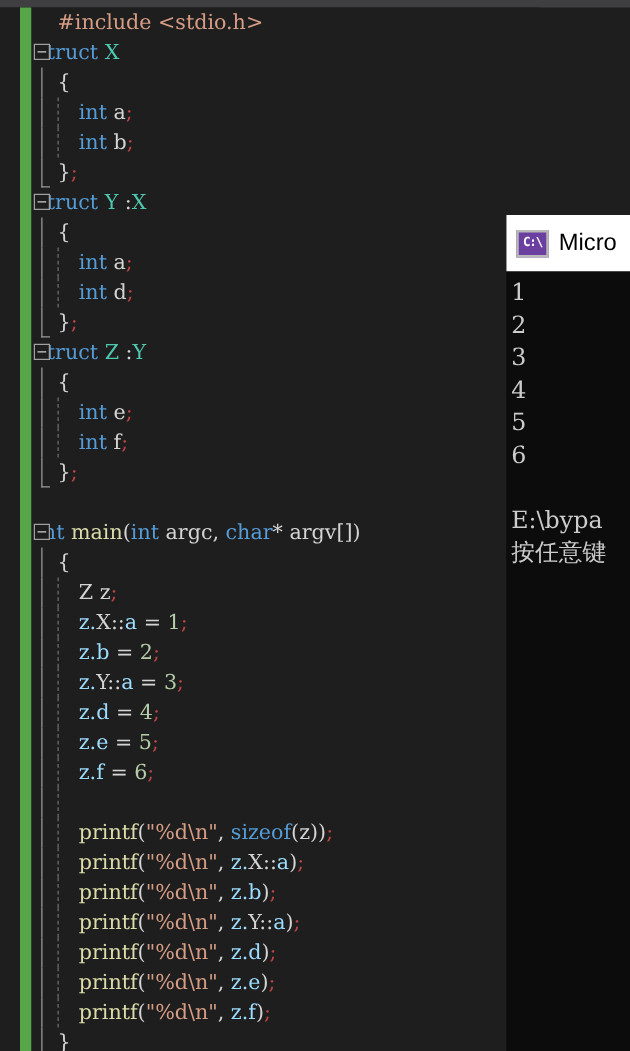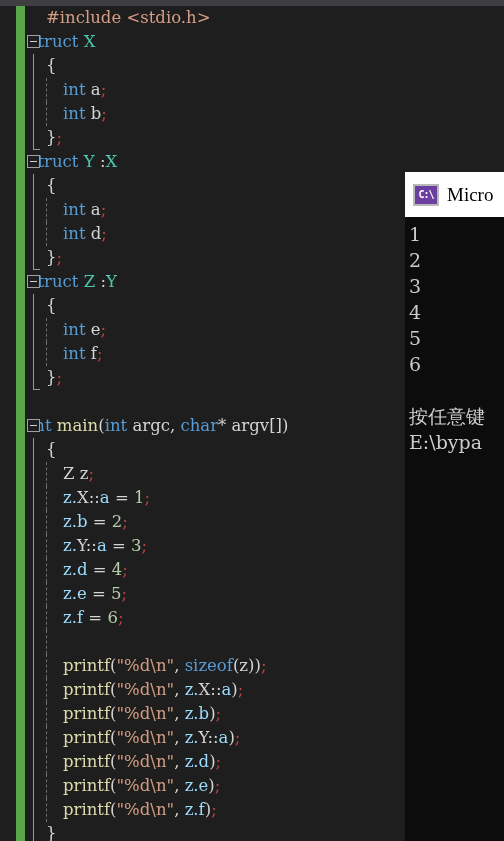--- a/index.html
+++ b/index.html
@@ -169,21 +169,21 @@
   #console-icon span {
     color: #ffffff;
     font-family: "DejaVu Sans Mono", monospace;
     font-size: 10px;
     font-weight: bold;
     letter-spacing: -1px;
     line-height: 1;
   }
   #console-title-text {
     margin-left: 8px;
-    font-family: Liberation Serif, serif;
+    font-family: Liberation Sans, sans-serif;
     font-size: 19px;
     color: #000000;
     white-space: nowrap;
     overflow: hidden;
   }
   #console-body {
     padding: 4px 0 0 4px;
     font-family: "DejaVu Serif", serif;
     font-size: 19px;
     line-height: 26px;
@@ -206,14 +206,14 @@
   <div id="code"><div class="line"><span style="margin-left: 0px;"><span class="str">#include &lt;stdio.h&gt;</span></span></div><div class="line"><span class="fold"></span><span style="margin-left: -17px;"><span class="kw">struct</span><span class="plain"> </span><span class="type">X</span></span></div><div class="line"><span class="vguide"></span><span style="margin-left: 0px;"><span class="punct">{</span></span></div><div class="line"><span class="vguide"></span><span class="dguide"></span><span style="margin-left: 17px;"><span class="kw">int</span><span class="plain"> </span><span class="plain">a</span><span class="semi">;</span></span></div><div class="line"><span class="vguide"></span><span class="dguide"></span><span style="margin-left: 17px;"><span class="kw">int</span><span class="plain"> </span><span class="plain">b</span><span class="semi">;</span></span></div><div class="line"><span class="vguide end"></span><span style="margin-left: 0px;"><span class="punct">}</span><span class="semi">;</span></span></div><div class="line"><span class="fold"></span><span style="margin-left: -17px;"><span class="kw">struct</span><span class="plain"> </span><span class="type">Y</span><span class="plain"> :</span><span class="type">X</span></span></div><div class="line"><span class="vguide"></span><span style="margin-left: 0px;"><span class="punct">{</span></span></div><div class="line"><span class="vguide"></span><span class="dguide"></span><span style="margin-left: 17px;"><span class="kw">int</span><span class="plain"> </span><span class="plain">a</span><span class="semi">;</span></span></div><div class="line"><span class="vguide"></span><span class="dguide"></span><span style="margin-left: 17px;"><span class="kw">int</span><span class="plain"> </span><span class="plain">d</span><span class="semi">;</span></span></div><div class="line"><span class="vguide end"></span><span style="margin-left: 0px;"><span class="punct">}</span><span class="semi">;</span></span></div><div class="line"><span class="fold"></span><span style="margin-left: -17px;"><span class="kw">struct</span><span class="plain"> </span><span class="type">Z</span><span class="plain"> :</span><span class="type">Y</span></span></div><div class="line"><span class="vguide"></span><span style="margin-left: 0px;"><span class="punct">{</span></span></div><div class="line"><span class="vguide"></span><span class="dguide"></span><span style="margin-left: 17px;"><span class="kw">int</span><span class="plain"> </span><span class="plain">e</span><span class="semi">;</span></span></div><div class="line"><span class="vguide"></span><span class="dguide"></span><span style="margin-left: 17px;"><span class="kw">int</span><span class="plain"> </span><span class="plain">f</span><span class="semi">;</span></span></div><div class="line"><span class="vguide end"></span><span style="margin-left: 0px;"><span class="punct">}</span><span class="semi">;</span></span></div><div class="line"><span style="margin-left: -17px;"></span></div><div class="line"><span class="fold"></span><span style="margin-left: -17px;"><span class="kw">int</span><span class="plain"> </span><span class="fn">main</span><span class="punct">(</span><span class="kw">int</span><span class="plain"> argc, </span><span class="kw">char</span><span class="plain">* argv[])</span></span></div><div class="line"><span class="vguide"></span><span style="margin-left: 0px;"><span class="punct">{</span></span></div><div class="line"><span class="vguide"></span><span class="dguide"></span><span style="margin-left: 17px;"><span class="plain">Z</span><span class="plain"> </span><span class="plain">z</span><span class="semi">;</span></span></div><div class="line"><span class="vguide"></span><span class="dguide"></span><span style="margin-left: 17px;"><span class="ident">z.</span><span class="plain">X</span><span class="plain">::</span><span class="ident">a</span><span class="op"> = </span><span class="num">1</span><span class="semi">;</span></span></div><div class="line current"><span class="vguide"></span><span class="dguide"></span><span style="margin-left: 17px;"><span class="ident">z.</span><span class="ident">b</span><span class="op"> = </span><span class="num">2</span><span class="semi">;</span></span></div><div class="line"><span class="vguide"></span><span class="dguide"></span><span style="margin-left: 17px;"><span class="ident">z.</span><span class="plain">Y</span><span class="plain">::</span><span class="ident">a</span><span class="op"> = </span><span class="num">3</span><span class="semi">;</span></span></div><div class="line"><span class="vguide"></span><span class="dguide"></span><span style="margin-left: 17px;"><span class="ident">z.</span><span class="ident">d</span><span class="op"> = </span><span class="num">4</span><span class="semi">;</span></span></div><div class="line"><span class="vguide"></span><span class="dguide"></span><span style="margin-left: 17px;"><span class="ident">z.</span><span class="ident">e</span><span class="op"> = </span><span class="num">5</span><span class="semi">;</span></span></div><div class="line"><span class="vguide"></span><span class="dguide"></span><span style="margin-left: 17px;"><span class="ident">z.</span><span class="ident">f</span><span class="op"> = </span><span class="num">6</span><span class="semi">;</span></span></div><div class="line"><span class="vguide"></span><span class="dguide"></span><span style="margin-left: 17px;"></span></div><div class="line"><span class="vguide"></span><span class="dguide"></span><span style="margin-left: 17px;"><span class="fn">printf</span><span class="punct">(</span><span class="str">"%d\n"</span><span class="plain">, </span><span class="kw">sizeof</span><span class="plain">(z))</span><span class="semi">;</span></span></div><div class="line"><span class="vguide"></span><span class="dguide"></span><span style="margin-left: 17px;"><span class="fn">printf</span><span class="punct">(</span><span class="str">"%d\n"</span><span class="plain">, </span><span class="ident">z.</span><span class="plain">X</span><span class="plain">::</span><span class="ident">a</span><span class="punct">)</span><span class="semi">;</span></span></div><div class="line"><span class="vguide"></span><span class="dguide"></span><span style="margin-left: 17px;"><span class="fn">printf</span><span class="punct">(</span><span class="str">"%d\n"</span><span class="plain">, </span><span class="ident">z.</span><span class="ident">b</span><span class="punct">)</span><span class="semi">;</span></span></div><div class="line"><span class="vguide"></span><span class="dguide"></span><span style="margin-left: 17px;"><span class="fn">printf</span><span class="punct">(</span><span class="str">"%d\n"</span><span class="plain">, </span><span class="ident">z.</span><span class="plain">Y</span><span class="plain">::</span><span class="ident">a</span><span class="punct">)</span><span class="semi">;</span></span></div><div class="line"><span class="vguide"></span><span class="dguide"></span><span style="margin-left: 17px;"><span class="fn">printf</span><span class="punct">(</span><span class="str">"%d\n"</span><span class="plain">, </span><span class="ident">z.</span><span class="ident">d</span><span class="punct">)</span><span class="semi">;</span></span></div><div class="line"><span class="vguide"></span><span class="dguide"></span><span style="margin-left: 17px;"><span class="fn">printf</span><span class="punct">(</span><span class="str">"%d\n"</span><span class="plain">, </span><span class="ident">z.</span><span class="ident">e</span><span class="punct">)</span><span class="semi">;</span></span></div><div class="line"><span class="vguide"></span><span class="dguide"></span><span style="margin-left: 17px;"><span class="fn">printf</span><span class="punct">(</span><span class="str">"%d\n"</span><span class="plain">, </span><span class="ident">z.</span><span class="ident">f</span><span class="punct">)</span><span class="semi">;</span></span></div><div class="line"><span class="vguide end"></span><span style="margin-left: 0px;"><span class="punct">}</span></span></div></div>
 </div>
 
 <div id="console-window">
   <div id="console-titlebar">
     <div id="console-icon">
       <span>C:\</span>
     </div>
     <div id="console-title-text">Micro</div>
   </div>
-  <div id="console-body"><div class="cline">1</div><div class="cline">2</div><div class="cline">3</div><div class="cline">4</div><div class="cline">5</div><div class="cline">6</div><div class="cspacer"></div><div class="cline">按任意键</div><div class="cline">E:\bypa</div></div>
+  <div id="console-body"><div class="cline">1</div><div class="cline">2</div><div class="cline">3</div><div class="cline">4</div><div class="cline">5</div><div class="cline">6</div><div class="cspacer"></div><div class="cline">E:\bypa</div><div class="cline">按任意键</div></div>
 </div>
 
 </body></html>

